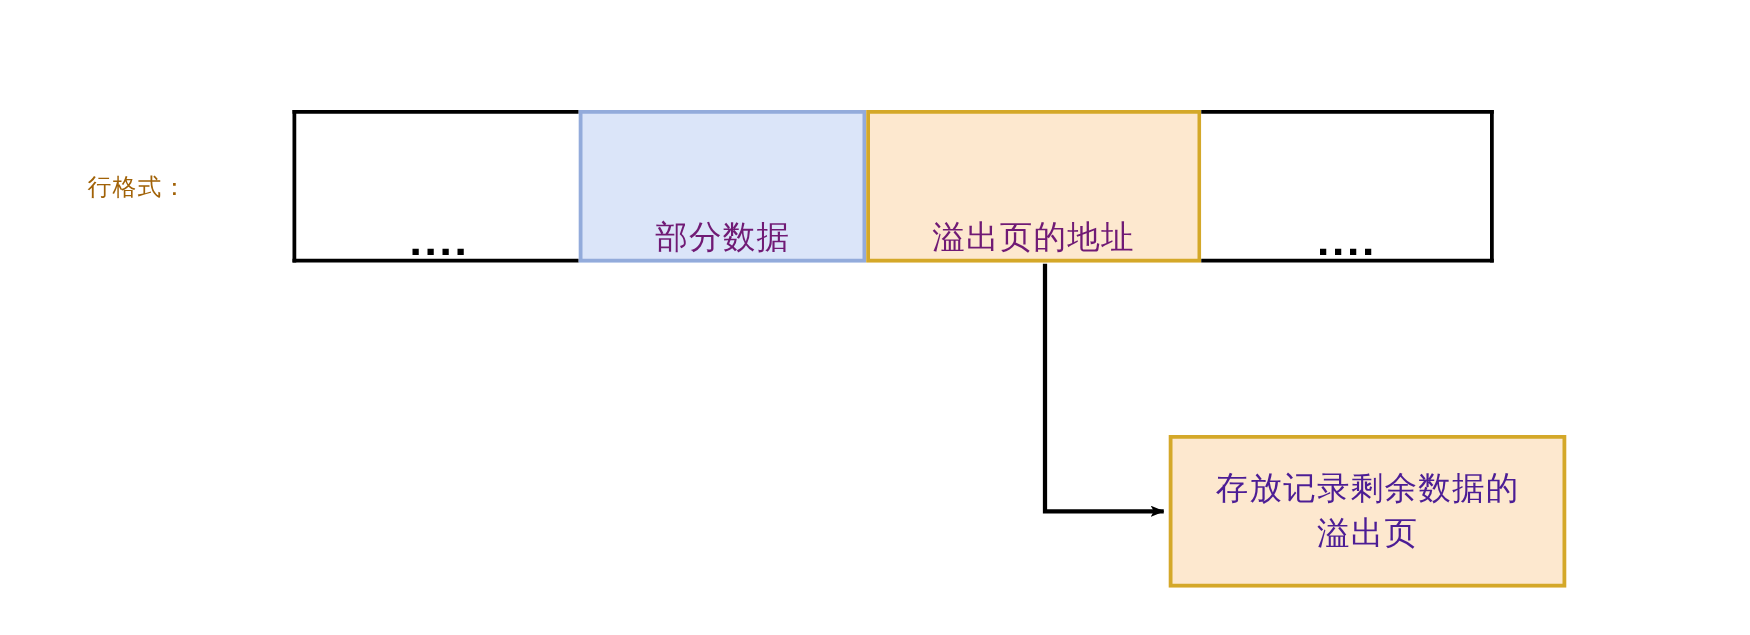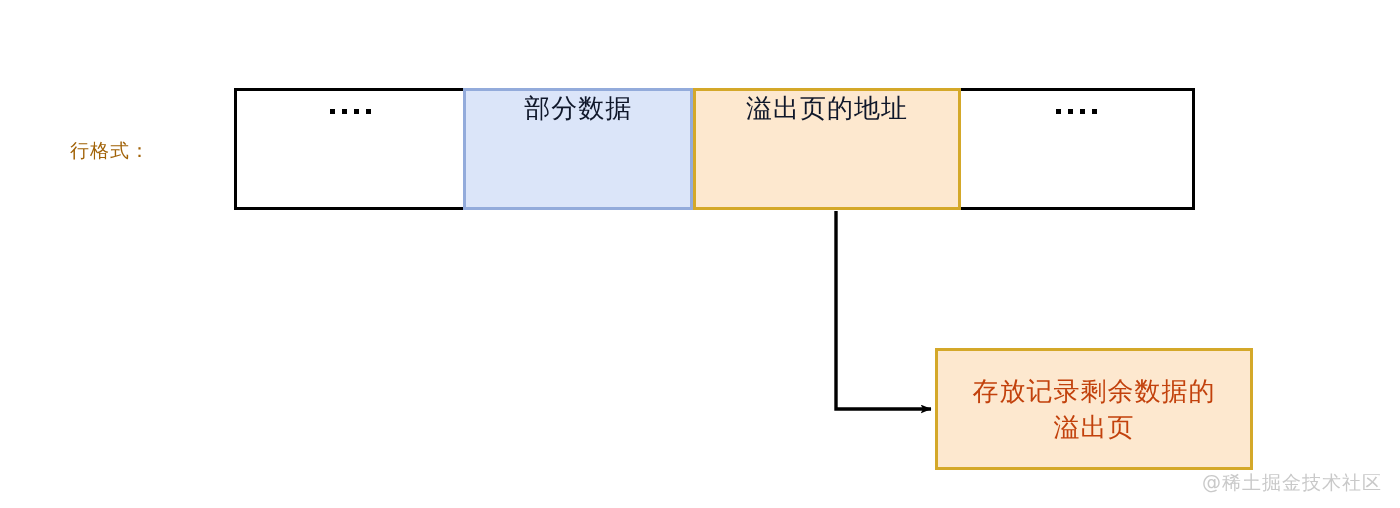--- a/index.html
+++ b/index.html
@@ -40,24 +40,24 @@
     top: 88px;
     width: 961px;
     height: 122px;
     display: flex;
     box-sizing: border-box;
   }
   .cell {
     position: relative;
     box-sizing: border-box;
     display: flex;
-    align-items: flex-start;
+    align-items: flex-end;
     justify-content: center;
     font-size: 26px;
-    color: #0f172a;
+    color: #701a75;
     letter-spacing: 1px;
     white-space: nowrap;
   }
   .cell.plain {
     background: #ffffff;
     border: 3px solid #000000;
   }
   .cell.plain.first {
     width: 240px;
     border-right-width: 0;
@@ -115,21 +115,21 @@
     border: 3px solid #d4a829;
     display: flex;
     align-items: center;
     justify-content: center;
     text-align: center;
     padding: 0 10px;
   }
   .overflow-box .txt {
     font-size: 26px;
     line-height: 36px;
-    color: #c2410c;
+    color: #4c1d95;
     letter-spacing: 1px;
   }
 
   
   .watermark {
     position: absolute;
     right: 18px;
     bottom: 12px;
     font-size: 19px;
     color: #c9c9c9;
@@ -183,15 +183,14 @@
     <path d="M836,211 L836,409 L931,409" fill="none" stroke="#000000" stroke-width="3.4" stroke-linecap="butt" stroke-linejoin="miter" marker-end="url(#arrowhead)"></path>
   </svg>
 
   <div class="overflow-box">
     <div class="txt">
       <span>存放记录剩余数据的</span><br>
       <span>溢出页</span>
     </div>
   </div>
 
-  <div class="watermark">@稀土掘金技术社区</div>
 
 </div>
 
 </body></html>

